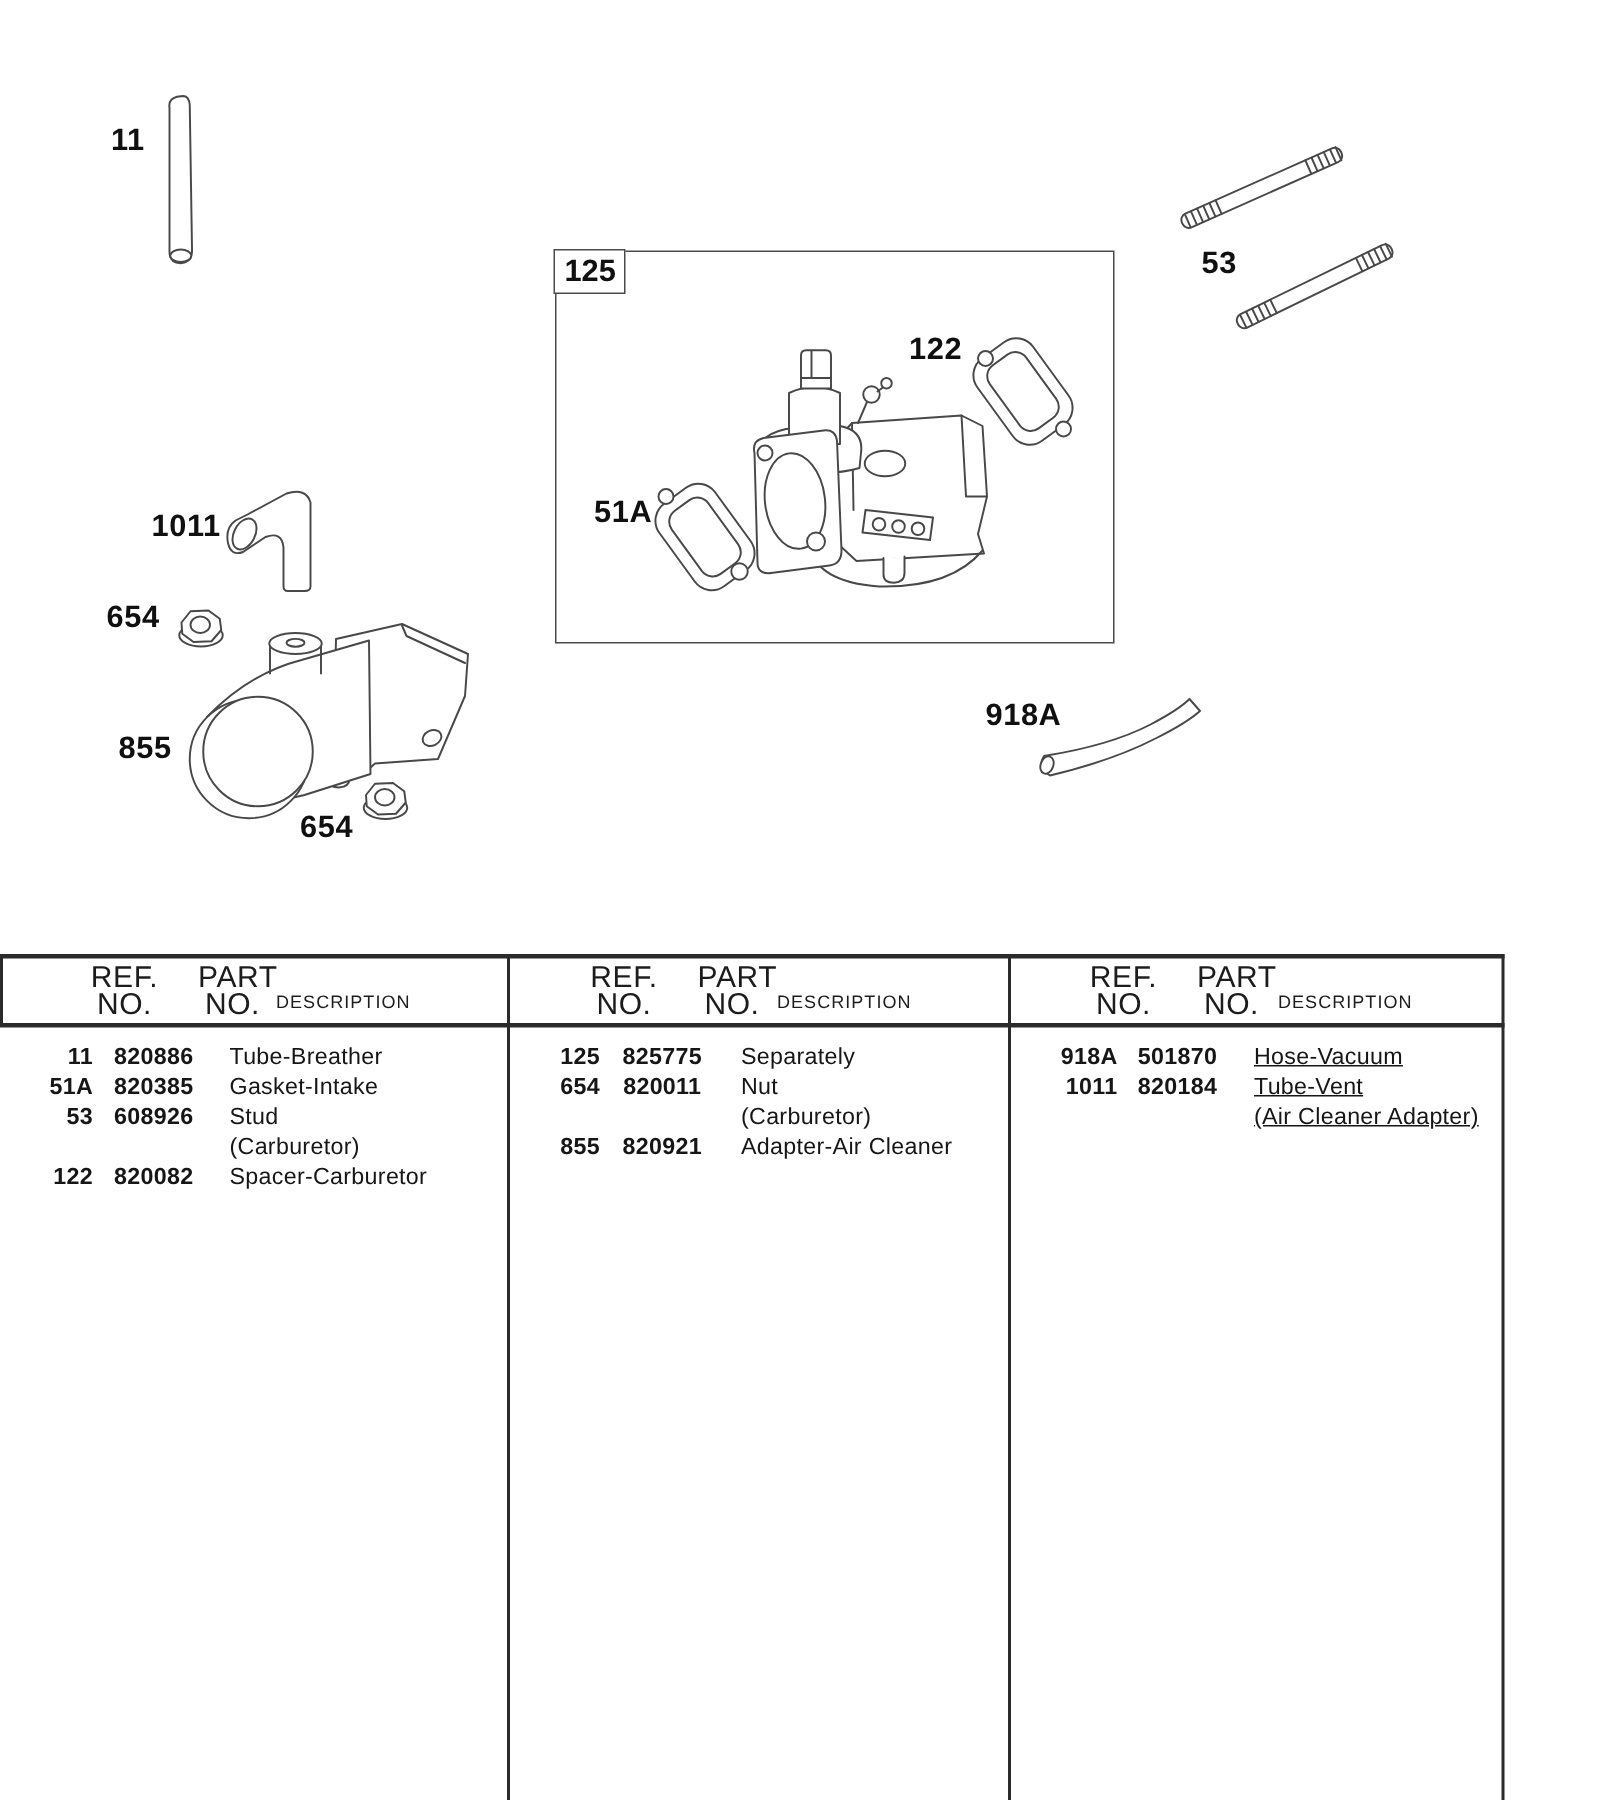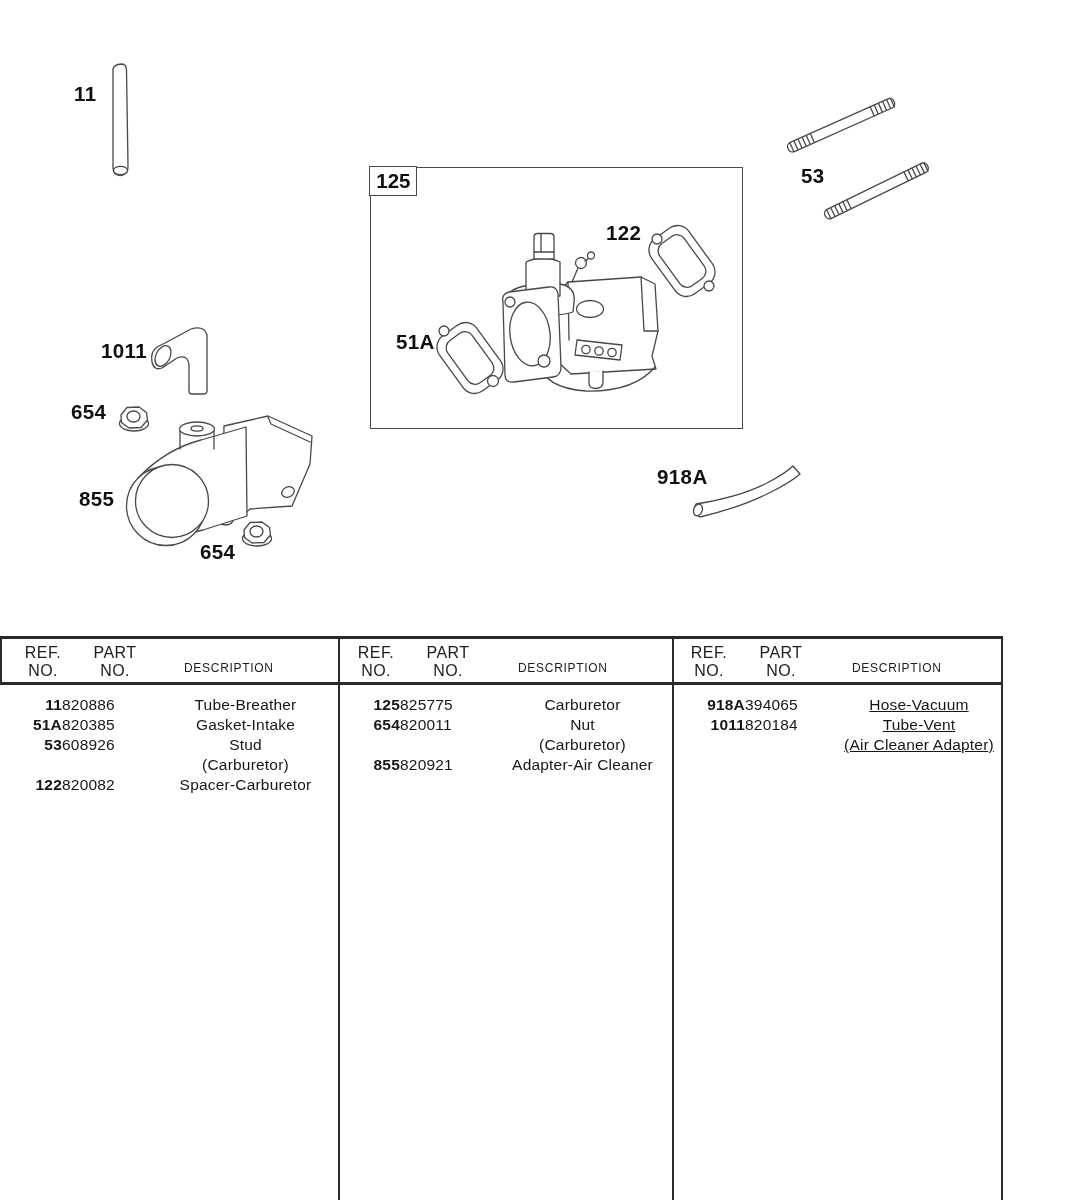--- a/index.html
+++ b/index.html
@@ -13,33 +13,33 @@
   .box125 { position:absolute; left:370px; top:167px; width:373px; height:262px; border:1.6px solid #4b4b4b; }
   .box125-tag { position:absolute; left:-1.6px; top:-1.6px; width:48px; height:30px; border:1.6px solid #4b4b4b;
                 background:#fff; display:flex; align-items:center; justify-content:center;
                 font-weight:bold; font-size:20.5px; color:#101010; }
 
   
   .hline, .vline { position:absolute; background:#2b2b2b; }
 
   
   .parts-col { position:absolute; top:637px; height:563px; }
-  .hdr-group { position:absolute; top:7px; width:46px; text-align:center; font-size:16px; line-height:17.5px; letter-spacing:0.4px; color:#1c1c1c; }
+  .hdr-group { position:absolute; top:7px; width:46px; text-align:center; font-size:20px; line-height:17.5px; letter-spacing:0.4px; color:#1c1c1c;margin-left:40px; }
   .hdr-desc  { position:absolute; top:24px; font-size:12px; letter-spacing:0.7px; color:#1c1c1c; white-space:nowrap; }
   .rows { position:absolute; left:0; right:0; top:58px; }
   .line { display:grid; height:20px; font-size:15.5px; line-height:20px; letter-spacing:0.2px; }
   .c1 .line { grid-template-columns:62px 81px 1fr; }
   .c2 .line { grid-template-columns:61px 83px 1fr; }
   .c3 .line { grid-template-columns:72px 80px 1fr; }
   .line .ref  { font-weight:bold; text-align:right; }
-  .line .part { font-weight:normal; text-align:left; }
+  .line .part { font-weight:bold; text-align:center; }
   .c1 .line .desc { padding-left:10px; }
   .c2 .line .desc { padding-left:11px; }
   .c3 .line .desc { padding-left:11px;text-decoration:underline; }
-  .desc { white-space:nowrap;text-align:center; }
+  .desc { white-space:nowrap; }
 </style>
 </head>
 <body>
 
 <div class="canvas">
 
   <svg class="art" width="1073" height="630" viewBox="0 0 1073 630" stroke="#484848" stroke-width="1.3" fill="#ffffff" stroke-linejoin="round" stroke-linecap="round">
 
     <g>
       <path d="M113,72 Q112,66 118,64.5 L122,64 Q126,64 126.5,70 L128,166 Q128.5,175 120.5,175.5 Q113,175.5 113,167.5 Z"></path>
@@ -204,21 +204,21 @@
     </div>
     <div class="hdr-group" style="left:86px;">
       <div>PART</div>
       <div>NO.</div>
     </div>
     <div class="hdr-desc" style="left:179px;">DESCRIPTION</div>
     <div class="rows">
         <div class="line">
           <span class="ref">125</span>
           <span class="part">825775</span>
-          <span class="desc">Carburetor</span>
+          <span class="desc">Separately</span>
         </div>
         <div class="line">
           <span class="ref">654</span>
           <span class="part">820011</span>
           <span class="desc">Nut</span>
         </div>
         <div class="line">
           <span class="ref"></span>
           <span class="part"></span>
           <span class="desc">(Carburetor)</span>
@@ -237,21 +237,21 @@
       <div>NO.</div>
     </div>
     <div class="hdr-group" style="left:85px;">
       <div>PART</div>
       <div>NO.</div>
     </div>
     <div class="hdr-desc" style="left:179px;">DESCRIPTION</div>
     <div class="rows">
         <div class="line">
           <span class="ref">918A</span>
-          <span class="part">394065</span>
+          <span class="part">501870</span>
           <span class="desc">Hose-Vacuum</span>
         </div>
         <div class="line">
           <span class="ref">1011</span>
           <span class="part">820184</span>
           <span class="desc">Tube-Vent</span>
         </div>
         <div class="line">
           <span class="ref"></span>
           <span class="part"></span>

